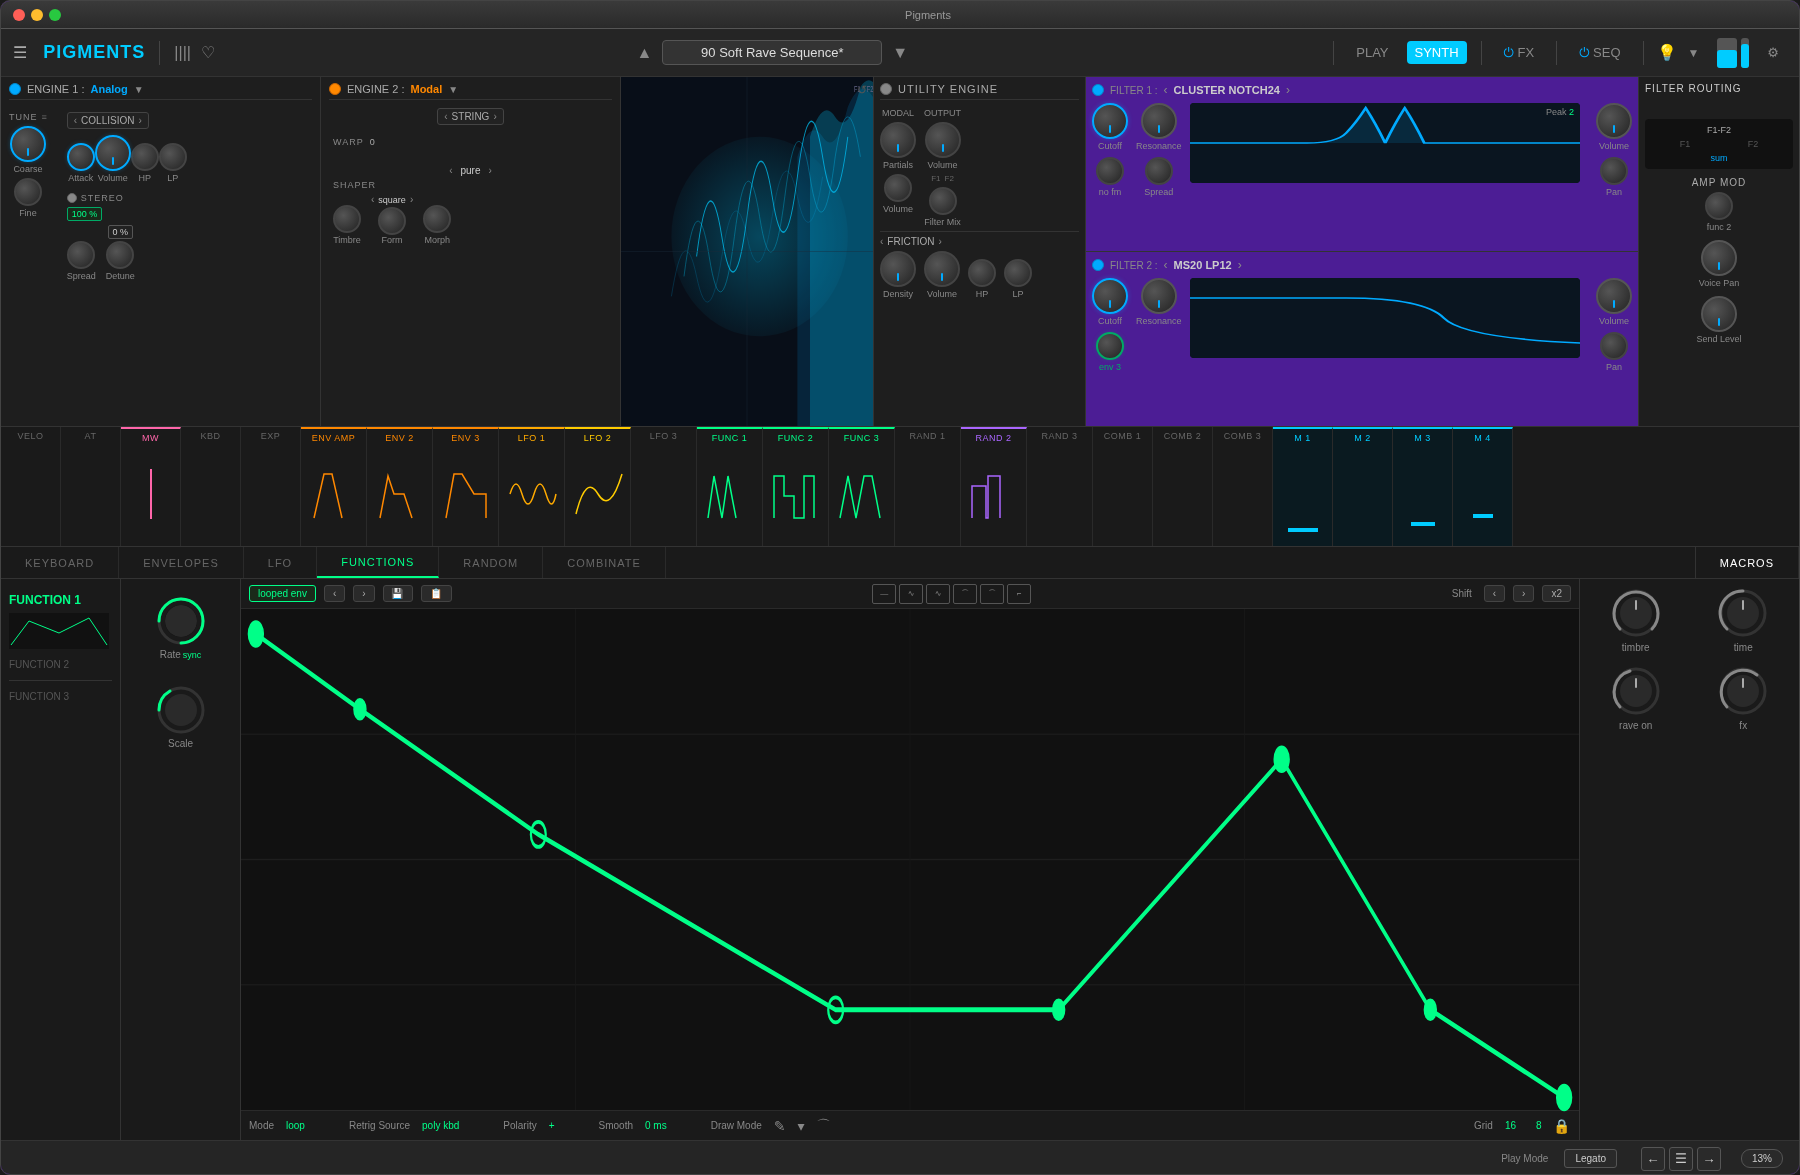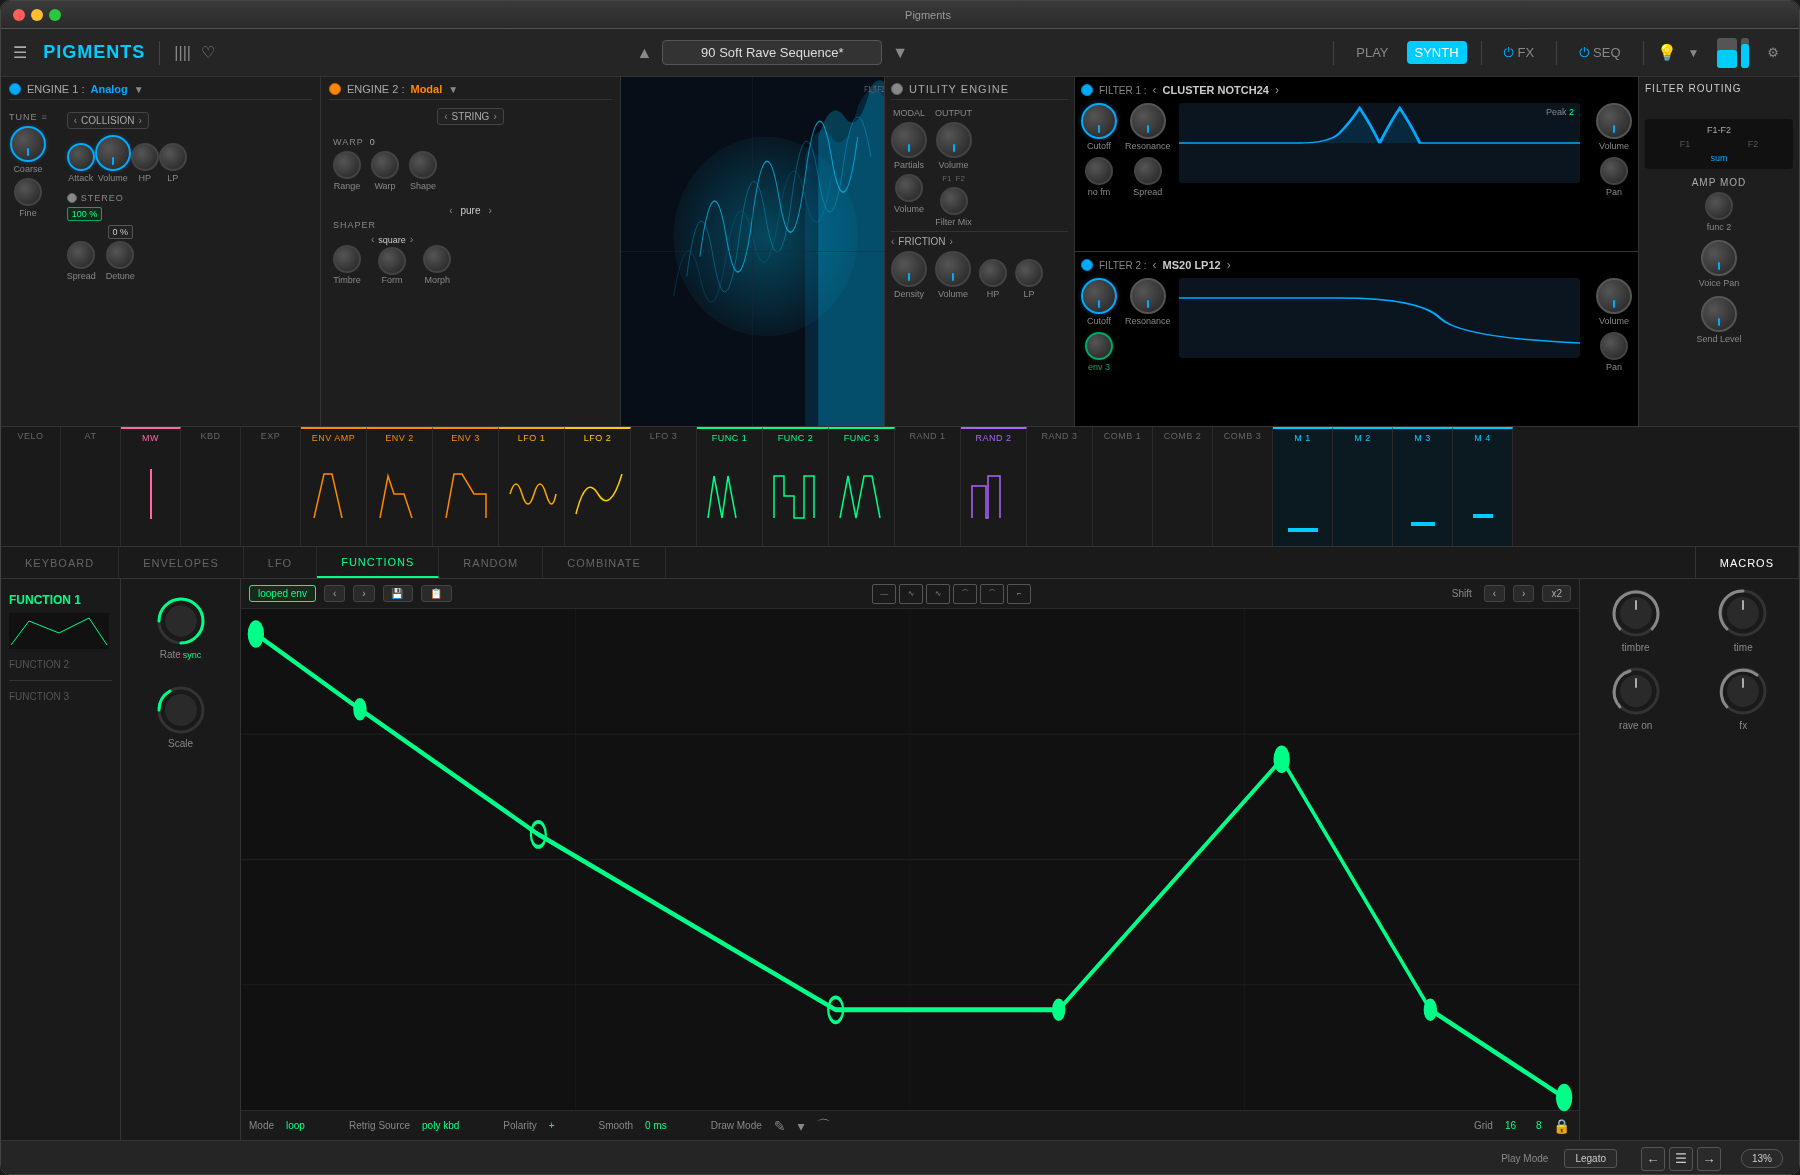--- a/index.html
+++ b/index.html
@@ -8,21 +8,21 @@
       font-family: 'Arial', sans-serif;
       font-size: 11px;
       color: #ccc;
       width: 1800px;
       height: 1175px;
       overflow: hidden;
     }
     .window {
       width: 1800px;
       height: 1175px;
-      background: #000000;
+      background: #4c1d95;
       border-radius: 10px;
       overflow: hidden;
       border: 1px solid #444;
     }
     .title-bar {
       background: linear-gradient(180deg, #3a3a3a 0%, #2a2a2a 100%);
       height: 28px;
       display: flex;
       align-items: center;
       padding: 0 12px;
@@ -556,34 +556,20 @@
               <span class="nav-arrow">›</span>
             </div>
           </div>
 
 
           <div style="margin-top:8px; padding:4px;">
             <div style="display:flex; align-items:center; gap:6px; margin-bottom:4px;">
               <span style="font-size:9px; color:#888; letter-spacing:1px;">WARP</span>
               <span style="font-size:9px; color:#aaa;">0</span>
             </div>
-            <div style="display:flex; gap:10px; align-items:flex-end;">
-              <div class="knob-group">
-                <div class="knob-sm" style="background:radial-gradient(circle at 35% 35%,#555,#222);border:2px solid #444;border-radius:50%;"></div>
-                <div class="knob-label">Range</div>
-              </div>
-              <div class="knob-group">
-                <div class="knob-sm" style="background:radial-gradient(circle at 35% 35%,#555,#222);border:2px solid #444;border-radius:50%;"></div>
-                <div class="knob-label">Warp</div>
-              </div>
-              <div class="knob-group">
-                <div class="knob-sm" style="background:radial-gradient(circle at 35% 35%,#555,#222);border:2px solid #444;border-radius:50%;"></div>
-                <div class="knob-label">Shape</div>
-              </div>
-            </div>
           </div>
 
           <div style="margin-top:6px; padding:4px;">
             <div style="display:flex; align-items:center; justify-content:center; gap:8px; margin-bottom:4px;">
               <span class="nav-arrow">‹</span>
               <span style="font-size:10px; color:#ccc;">pure</span>
               <span class="nav-arrow">›</span>
             </div>
             <div style="display:flex; align-items:center; justify-content:space-between;">
               <span style="font-size:9px; color:#888; letter-spacing:1px;">SHAPER</span>
@@ -634,21 +620,21 @@
             <line x1="200" y1="0" x2="200" y2="350" stroke="#1a2a3a" stroke-width="0.5"></line>
 
             <text x="370" y="15" fill="#668" font-size="9" font-family="Arial">F1</text>
             <text x="390" y="15" fill="#668" font-size="9" font-family="Arial">F2</text>
           </svg>
           
           <div style="position:absolute; top:6px; right:6px; color:#555; font-size:12px; cursor:pointer;">↺</div>
         </div>
       </div>
 
-      <div class="engine-panel utility-engine" style="width:190px; padding:6px;">
+      <div class="engine-panel utility-engine" style="width:212px; padding:6px;">
         <div class="engine-header">
           <div class="power-btn gray"></div>
           <span style="font-size:11px; color:#aaa; letter-spacing:1px;">UTILITY ENGINE</span>
         </div>
         <div style="display:flex; gap:8px;">
           <div style="display:flex; flex-direction:column; align-items:center; gap:4px;">
             <span style="font-size:9px; color:#888;">MODAL</span>
             <div class="knob-group">
               <div class="knob" style="background:radial-gradient(circle at 35% 35%,#555,#222);border:2px solid #444;border-radius:50%;">
                 <div class="knob-indicator"></div>

